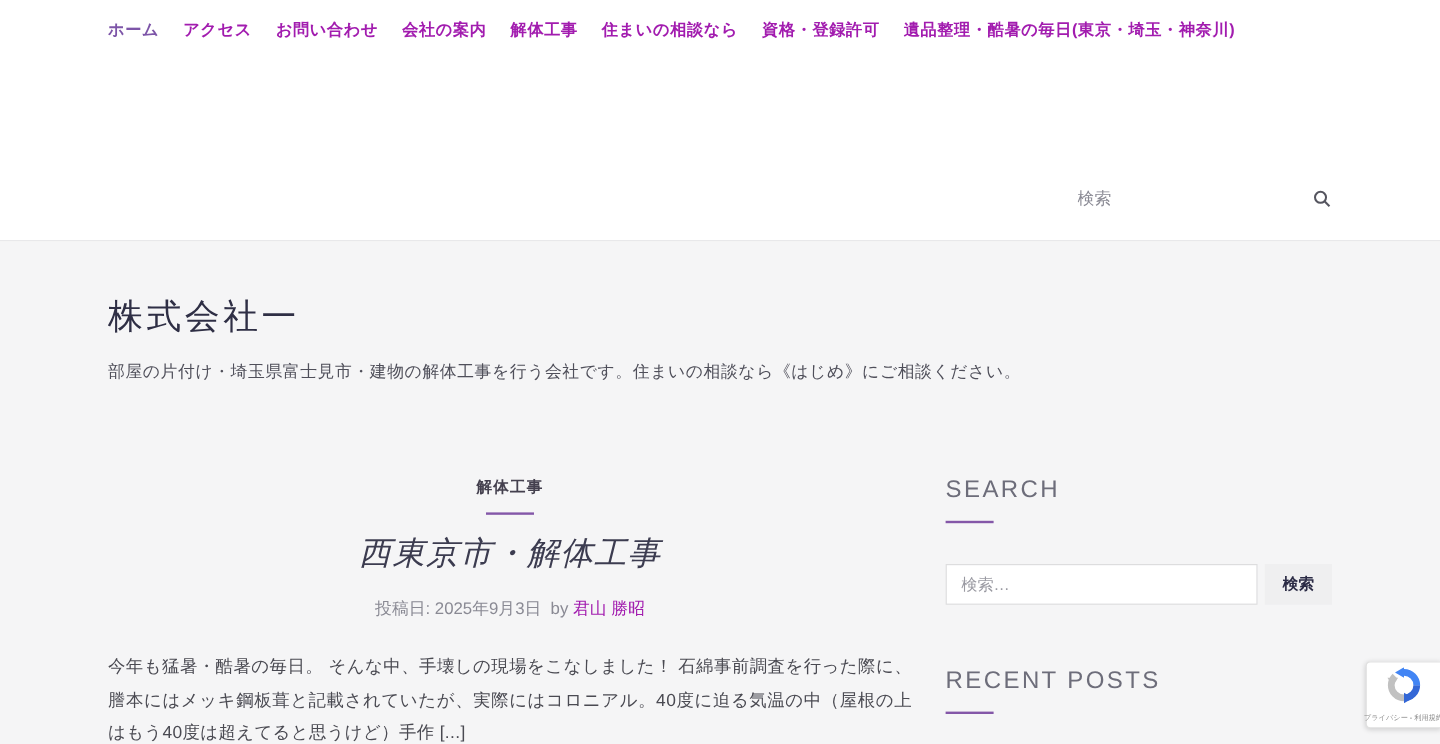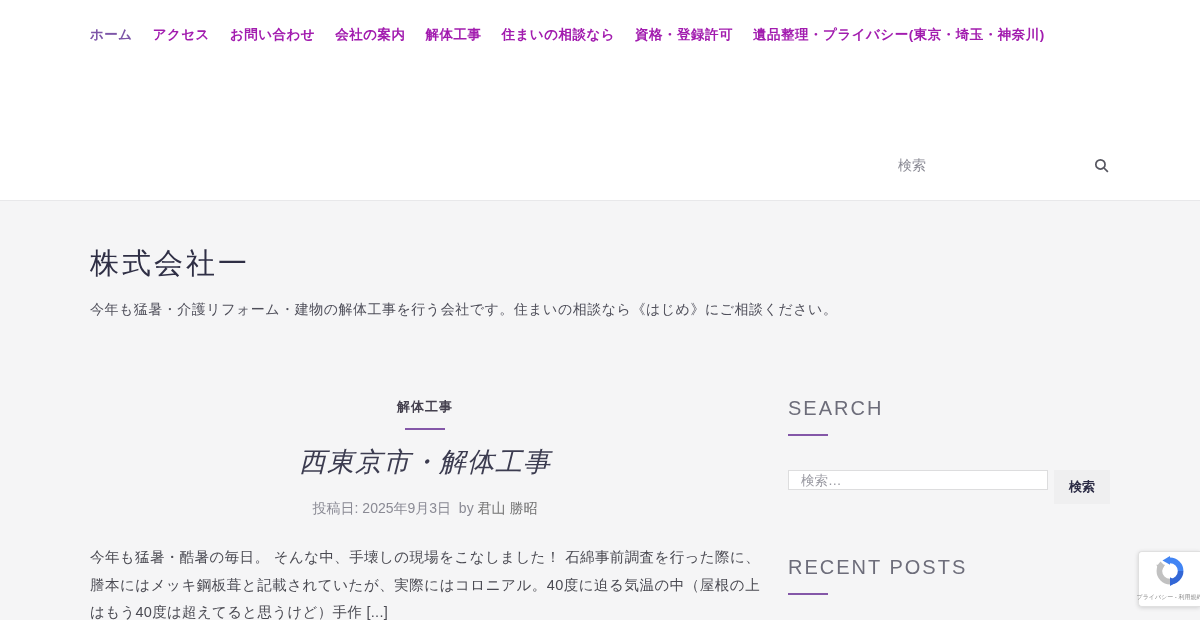--- a/index.html
+++ b/index.html
@@ -16,21 +16,21 @@
     background: #ffffff;
     height: 201px;
     border-bottom: 1px solid #e8e8ea;
     position: relative;
   }
   .main-nav {
     display: flex;
     flex-wrap: wrap;
     column-gap: 33px;
     row-gap: 45px;
-    padding-top: 26px;
+    padding-top: 16px;
     gap: 20px;
   }
   .nav-item {
     font-size: 13.5px;
     font-weight: bold;
     color: #a21caf;
     text-decoration: none;
     letter-spacing: 0.5px;
     cursor: pointer;
     white-space: nowrap;
@@ -116,21 +116,21 @@
     color: #3c3c50;
     letter-spacing: 1px;
   }
   .post-title a { color: inherit; text-decoration: none; cursor: pointer; }
   .post-meta {
     margin-top: 20px;
     text-align: center;
     font-size: 14px;
     color: #8a8a94;
   }
-  .post-meta .author { color: #737373; text-decoration: none; cursor: pointer; }
+  .post-meta .author { color: #a21caf; text-decoration: none; cursor: pointer; }
   .post-excerpt {
     margin-top: 26px;
     font-size: 14.5px;
     line-height: 27.5px;
     color: #4a4a52;
     text-align: justify;
     letter-spacing: 0.3px;
   }
 
   
@@ -141,21 +141,21 @@
     color: #6d6d7a;
     letter-spacing: 2px;
   }
   .widget .accent-rule { margin: 14px 0 0; }
   .sidebar-search-form {
     display: flex;
     margin-top: 34px;
   }
   .sidebar-search-form input {
     flex: 1;
-    height: 20px;
+    height: 34px;
     border: 1px solid #ddddde;
     background: #ffffff;
     padding: 0 12px;
     font-size: 13.5px;
     color: #555;
     outline: none;
     font-family: inherit;
   }
   .sidebar-search-form input::placeholder { color: #9a9aa2; }
   .sidebar-search-form button {
@@ -213,41 +213,41 @@
 <header class="site-header">
   <div class="container">
     <nav class="main-nav">
       <a class="nav-item active">ホーム</a>
       <a class="nav-item">アクセス</a>
       <a class="nav-item">お問い合わせ</a>
       <a class="nav-item">会社の案内</a>
       <a class="nav-item">解体工事</a>
       <a class="nav-item">住まいの相談なら</a>
       <a class="nav-item">資格・登録許可</a>
-      <a class="nav-item">遺品整理・プライバシー(東京・埼玉・神奈川)</a>
+      <a class="nav-item">遺品整理・酷暑の毎日(東京・埼玉・神奈川)</a>
     </nav>
     <form class="header-search">
       <input type="text" placeholder="検索" style="">
       <button type="submit" class="search-btn">
         <span>
           <svg width="17" height="17" viewBox="0 0 24 24" fill="none" stroke="#55555f" stroke-width="2.4">
             <circle cx="10.5" cy="10.5" r="6.5"></circle>
             <line x1="15.5" y1="15.5" x2="21" y2="21"></line>
           </svg>
         </span>
       </button>
     </form>
   </div>
 </header>
 
 <main>
   <div class="container">
     <section class="branding">
       <h1 class="site-title">株式会社一</h1>
-      <p class="site-tagline">今年も猛暑・介護リフォーム・建物の解体工事を行う会社です。住まいの相談なら《はじめ》にご相談ください。</p>
+      <p class="site-tagline">部屋の片付け・埼玉県富士見市・建物の解体工事を行う会社です。住まいの相談なら《はじめ》にご相談ください。</p>
     </section>
 
     <div class="content-row">
       <article class="main-col">
         <div class="post-category-wrap">
           <a class="post-category">解体工事</a>
           <div class="accent-rule"></div>
         </div>
         <h2 class="post-title">
           <a>西東京市・解体工事</a>

